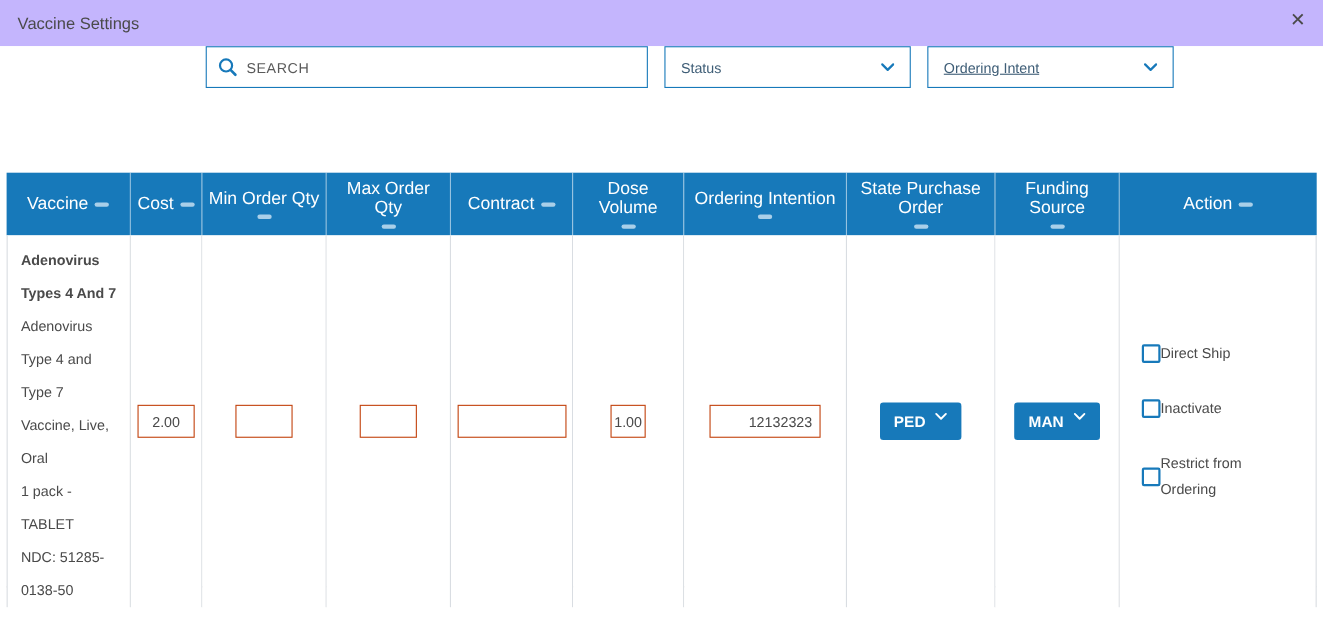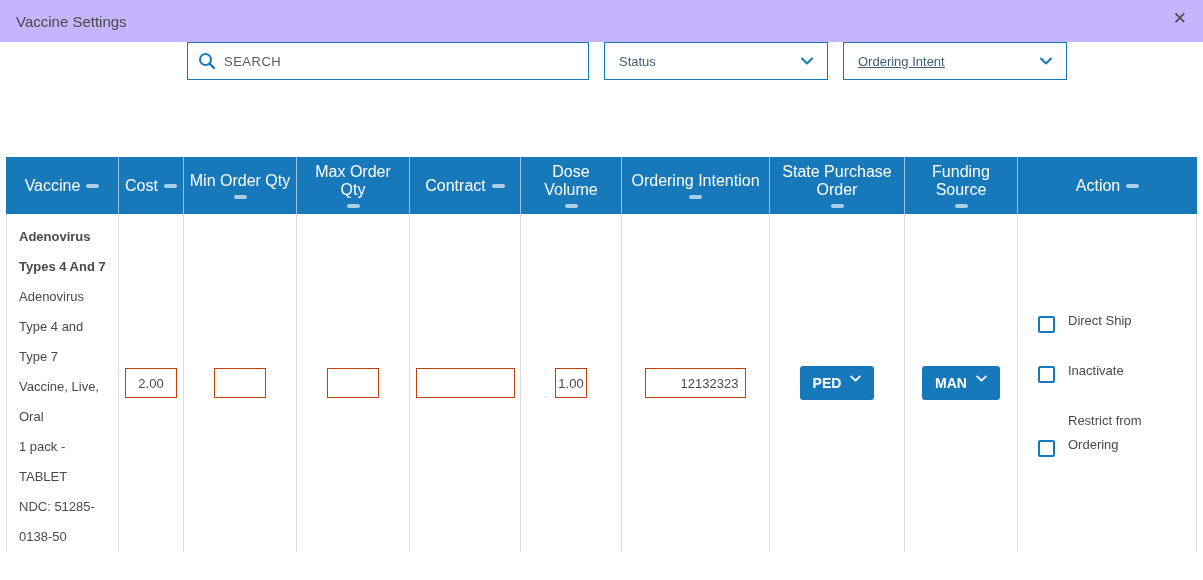--- a/index.html
+++ b/index.html
@@ -158,21 +158,21 @@
   }
   .pill-btn .chev { color: #ffffff; }
 
   .actions-cell {
     flex-direction: column;
     align-items: flex-start !important;
     justify-content: center !important;
     gap: 26px;
     padding-left: 20px;
   }
-  .action-item { display: flex; align-items: flex-end; gap: 13px; }
+  .action-item { display: flex; align-items: center; }
   .checkbox {
     width: 17px;
     height: 17px;
     border: 2px solid #1779ba;
     border-radius: 2px;
     background: #ffffff;
     flex: 0 0 auto;
     cursor: pointer;
     margin-top: 1px;
   }

